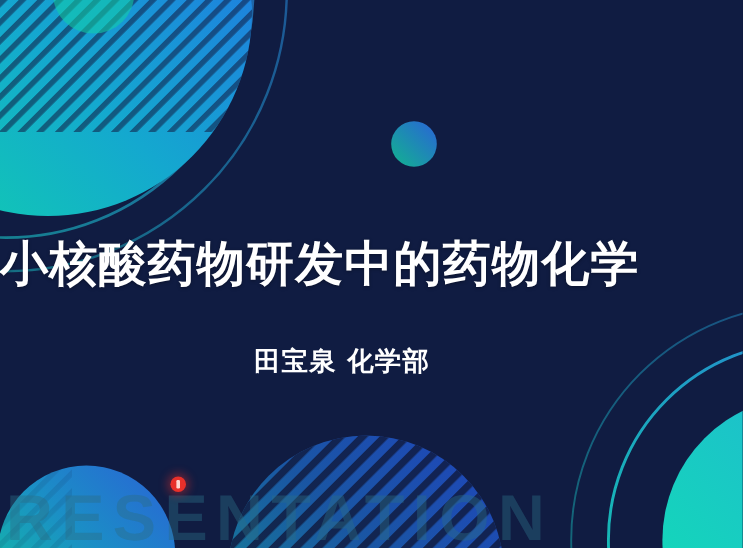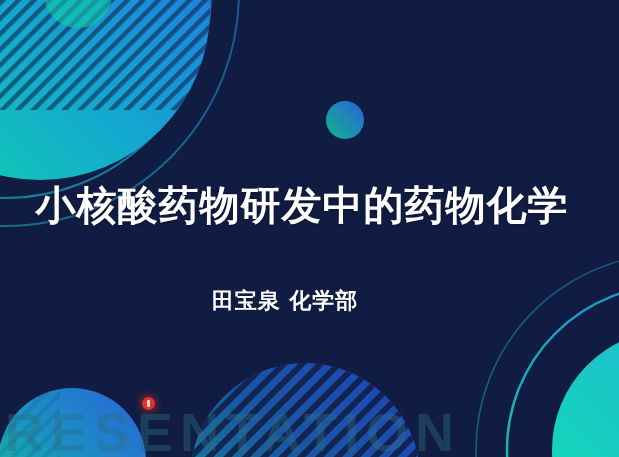--- a/index.html
+++ b/index.html
@@ -18,23 +18,23 @@
   .deco-layer {
     position: absolute;
     inset: 0;
     width: 619px;
     height: 457px;
     pointer-events: none;
   }
   .title-block {
     position: absolute;
     left: 0;
-    top: 182px;
+    top: 197px;
     width: 604px;
-    text-align: center;
+    text-align: left;
     z-index: 20;
   }
   .slide-title {
     margin: 0;
     color: #ffffff;
     font-size: 40px;
     font-weight: bold;
     letter-spacing: 1px;
     line-height: 1.15;
     white-space: nowrap;

